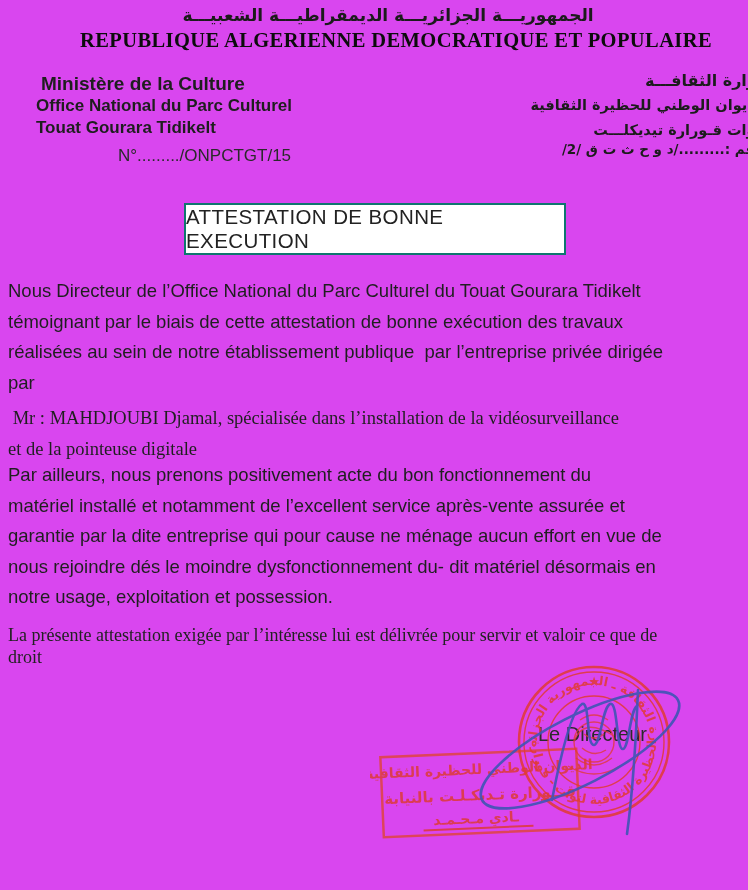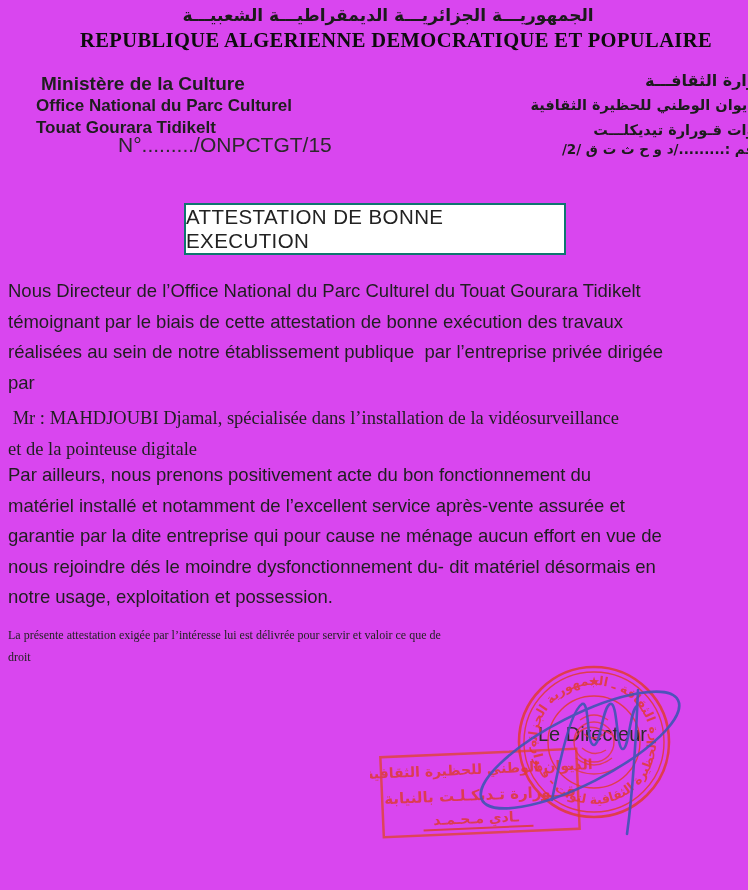--- a/index.html
+++ b/index.html
@@ -30,21 +30,21 @@
   .hdr-left .l1{font-size:19px;line-height:23px;padding-left:5px;}
   .hdr-left .l2,.hdr-left .l3{font-size:17px;line-height:22px;}
   .hdr-right{
     right:10px;top:68px;text-align:right;direction:rtl;
     font-family:"DejaVu Sans",sans-serif;
     font-weight:bold;color:#1c1c1c;
   }
   .hdr-right .l1{font-size:16px;line-height:25px;}
   .hdr-right .l2{font-size:14.5px;line-height:25px;}
   .hdr-right .l3{font-size:14.5px;line-height:25px;letter-spacing:1px;}
-  .ref-left{left:118px;top:133px;font-size:21px;color:#2a2a2a;}
+  .ref-left{left:118px;top:146px;font-size:17px;color:#2a2a2a;}
   .ref-right{
     right:14px;top:141px;direction:rtl;
     font-family:"DejaVu Sans",sans-serif;
     font-weight:bold;font-size:13.5px;color:#1c1c1c;
   }
   .title-box{
     left:184px;top:203px;width:378px;height:48px;
     border:2px solid #0f766e;
     display:flex;align-items:center;justify-content:center;
     font-size:20.5px;letter-spacing:.4px;color:#222;
@@ -54,21 +54,21 @@
     left:8px;width:736px;
     font-size:18.5px;line-height:30.5px;color:#1f1f1f;
     white-space:pre-line;
   }
   .p1{top:276px;}
   .p2{top:403px;font-family:Liberation Serif, serif;}
   .p3{top:460px;}
   .closing{
     left:8px;top:624px;width:738px;
     font-family:"Liberation Serif","DejaVu Serif",serif;
-    font-size:12px;line-height:22px;color:#222;
+    font-size:18px;line-height:22px;color:#222;
     white-space:pre-line;
   }
   .directeur{
     left:538px;top:723px;
     font-size:20px;color:#2b2b2b;z-index:1;
   }
   .stamp-layer{left:370px;top:648px;z-index:2;}
 </style>
 </head>
 <body>

